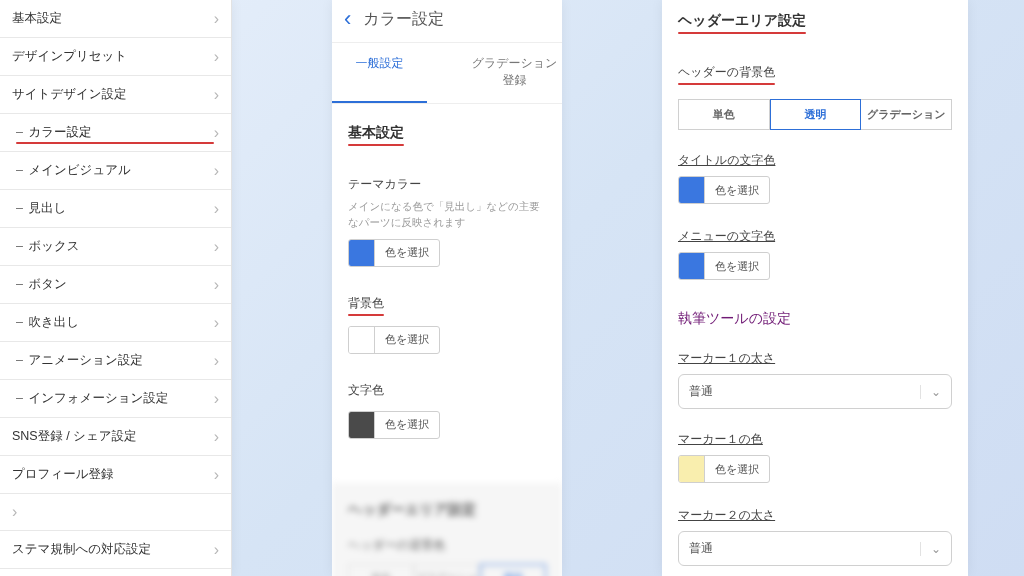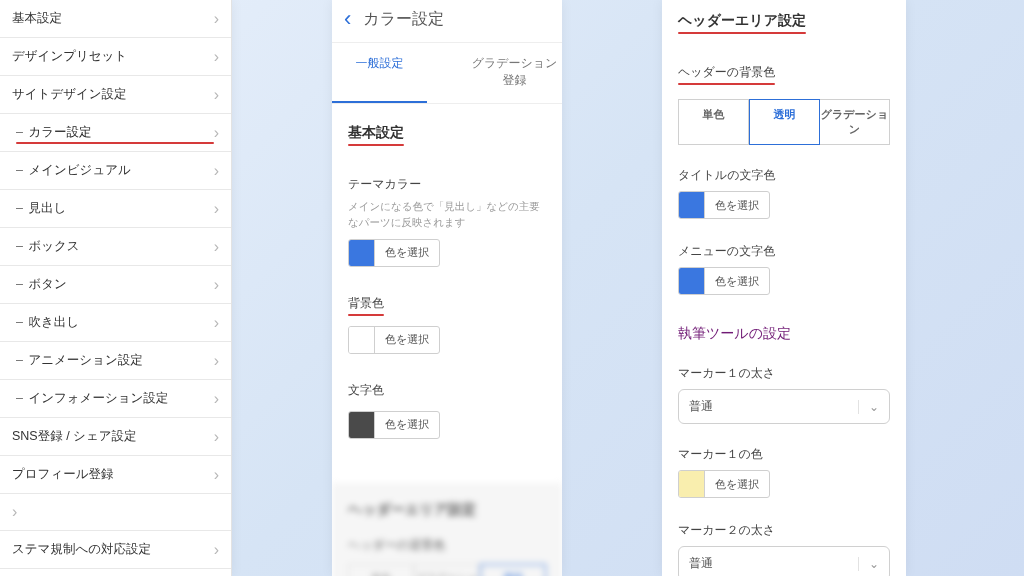--- a/index.html
+++ b/index.html
@@ -99,34 +99,34 @@
   }
   .bp-title { font-size:14px; color:#555; font-weight:600; margin-bottom:18px;}
   .bp-sub { font-size:12px; color:#555; margin-bottom:10px;}
   .bp-seg { display:flex; gap:0; }
   .bp-seg span{
     flex:1; text-align:center; font-size:10px; color:#888;
     border:1px solid #ddd; padding:6px 0;
   }
   .bp-seg span:last-child{ color:#2d6fd8; border-color:#2d6fd8;}
   
-  .right { width: 244px; padding: 12px 16px 0; }
+  .right { width: 306px; padding: 12px 16px 0; }
   .right .section-heading { font-size:14px; }
   .segmented {
     display:flex; margin-top:12px; margin-bottom:6px;
   }
   .seg-btn {
     flex:1; text-align:center; font-size:11px; color:#666;
     border:1px solid #d0d0d0; padding:7px 0; cursor:pointer;
     background:#fff;
     font-weight:bold;
   }
   .seg-btn + .seg-btn { border-left:none; }
   .seg-btn.selected { color:#2d6fd8; border:1px solid #2d6fd8; }
-  .field-label-plain { font-size:12px; color:#444; margin-top:22px; margin-bottom:7px; display:block; }
+  .field-label-plain { font-size:12px; color:#444; margin-top:22px; margin-bottom:7px; display:block;text-decoration:underline; }
   .select-box {
     display:flex; align-items:center; justify-content:space-between;
     border:1px solid #d0d0d0; border-radius:6px;
     padding:8px 10px; font-size:12px; color:#555; cursor:pointer;
     background:#fff;
   }
   .select-chev { color:#9a9a9a; font-size:12px; border-left:1px solid #e2e2e2; padding-left:10px; }
   .sub-panel { background:#fff; margin-top:28px; }
   .sub-panel-title { font-size:14px; color:#701a75; font-weight:500; margin-bottom:6px; }
 </style>

